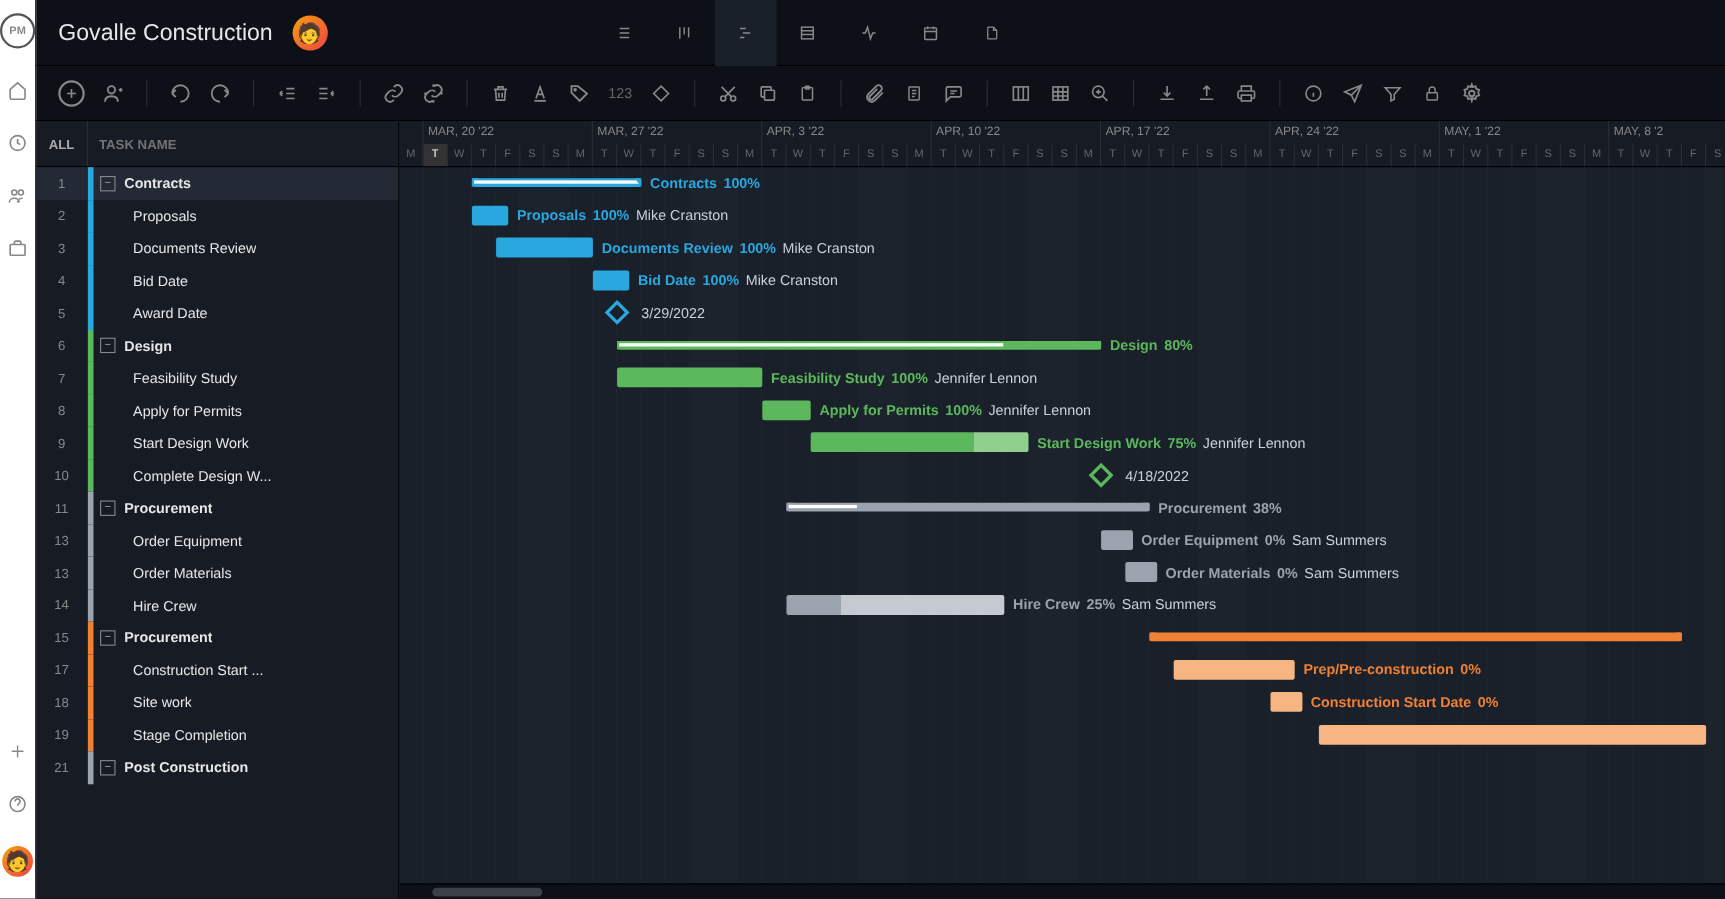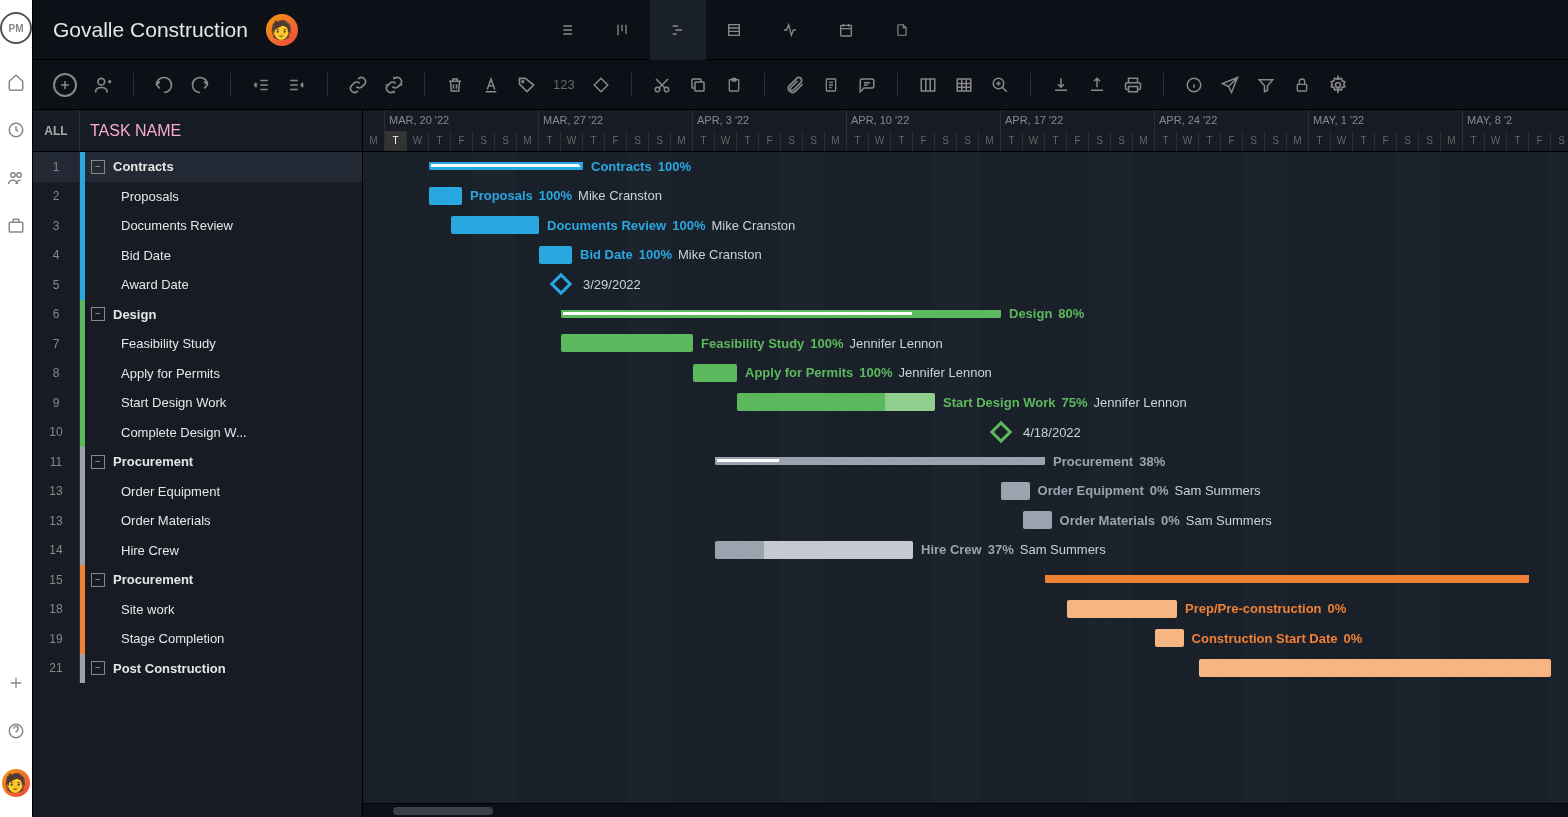--- a/index.html
+++ b/index.html
@@ -19,21 +19,21 @@
 .header .view-tab.active { background: #1a2029; }
 .toolbar { height: 50px; display: flex; align-items: center; padding: 0 20px; gap: 16px; border-bottom: 1px solid #000; }
 .toolbar .tb-icon { color: #888; cursor: pointer; display: flex; align-items: center; justify-content: center; width: 20px; height: 20px; }
 .toolbar .tb-icon.circ { border: 2px solid #888; border-radius: 50%; width: 24px; height: 24px;}
 .toolbar .tb-sep { width: 1px; height: 24px; background: #2a2f36; margin: 0 4px; }
 .toolbar .tb-text { color: #666; font-size: 13px; }
 .content { flex: 1; display: flex; overflow: hidden; }
 .task-panel { width: 330px; background: #171c24; display: flex; flex-direction: column; border-right: 1px solid #000; }
 .task-header { height: 42px; display: flex; align-items: center; border-bottom: 1px solid #000; }
 .task-header .all-col { width: 47px; text-align: center; font-size: 12px; font-weight: 600; color: #aaa; border-right: 1px solid #2a2f36; height:100%; display:flex; align-items:center; justify-content:center;}
-.task-header .name-col { padding-left: 10px; font-size: 16px; font-weight: 400; color: #f9a8d4; }
+.task-header .name-col { padding-left: 10px; font-size: 12px; font-weight: 700; color: #737373; }
 .task-row { height: 29.5px; display: flex; align-items: center; cursor: pointer; }
 .task-row.selected { background: #232a35; }
 .task-row .num { width: 47px; text-align: center; color: #888; font-size: 12px; border-right: 1px solid #2a2f36; height:100%; display:flex; align-items:center; justify-content:center;}
 .task-row .colorbar { width: 5px; height: 100%; }
 .task-row .expand { width: 14px; height: 14px; border: 1px solid #888; display: flex; align-items: center; justify-content: center; font-size: 10px; line-height: 1; margin-left: 6px; color: #aaa; flex-shrink:0;}
 .task-row .task-name { padding-left: 8px; color: #e6e6e6; white-space: nowrap; overflow: hidden; text-overflow: ellipsis; }
 .task-row.group .task-name { font-weight: 600; }
 .task-row .indent { width: 28px; flex-shrink:0;}
 .gantt { flex: 1; display: flex; flex-direction: column; overflow: hidden; position: relative; background: #1a202a;}
 .gantt-header { height: 42px; border-bottom: 1px solid #000; display: flex; flex-direction: column; background:#171c24;}
@@ -428,20 +428,26 @@
               <div class="indent"></div>
               <div class="task-name">Hire Crew</div>
             </div>
             <div class="task-row group">
               <div class="num">15</div>
               <div class="colorbar" style="background: rgb(240, 128, 51);"></div>
               <div class="expand">−</div>
               <div class="task-name">Procurement</div>
             </div>
             <div class="task-row">
+              <div class="num">17</div>
+              <div class="colorbar" style="background: rgb(240, 128, 51);"></div>
+              <div class="indent"></div>
+              <div class="task-name">Construction Start ...</div>
+            </div>
+            <div class="task-row">
               <div class="num">18</div>
               <div class="colorbar" style="background: rgb(240, 128, 51);"></div>
               <div class="indent"></div>
               <div class="task-name">Site work</div>
             </div>
             <div class="task-row">
               <div class="num">19</div>
               <div class="colorbar" style="background: rgb(240, 128, 51);"></div>
               <div class="indent"></div>
               <div class="task-name">Stage Completion</div>
@@ -693,21 +699,21 @@
                     <span class="lbl-name c-gray">Order Materials</span>
                     <span class="lbl-pct c-gray">0%</span>
                     <span class="lbl-assign">Sam Summers</span>
                   </div>
                 </div>
               </div>
               <div class="bar-row">
                 <div class="bar" style="left: 352px; width: 198px; background: linear-gradient(to right, rgb(154, 163, 174) 25%, rgb(197, 202, 209) 25%); color: rgb(154, 163, 174);">
                   <div class="bar-label">
                     <span class="lbl-name c-gray">Hire Crew</span>
-                    <span class="lbl-pct c-gray">37%</span>
+                    <span class="lbl-pct c-gray">25%</span>
                     <span class="lbl-assign">Sam Summers</span>
                   </div>
                 </div>
               </div>
               <div class="bar-row">
                 <div class="bar summary" style="left: 682px; width: 484px; background: rgb(240, 128, 51); color: rgb(240, 128, 51);">
                   <div class="progress-fill" style="width: 0px;"></div>
                 </div>
               </div>
               <div class="bar-row">

